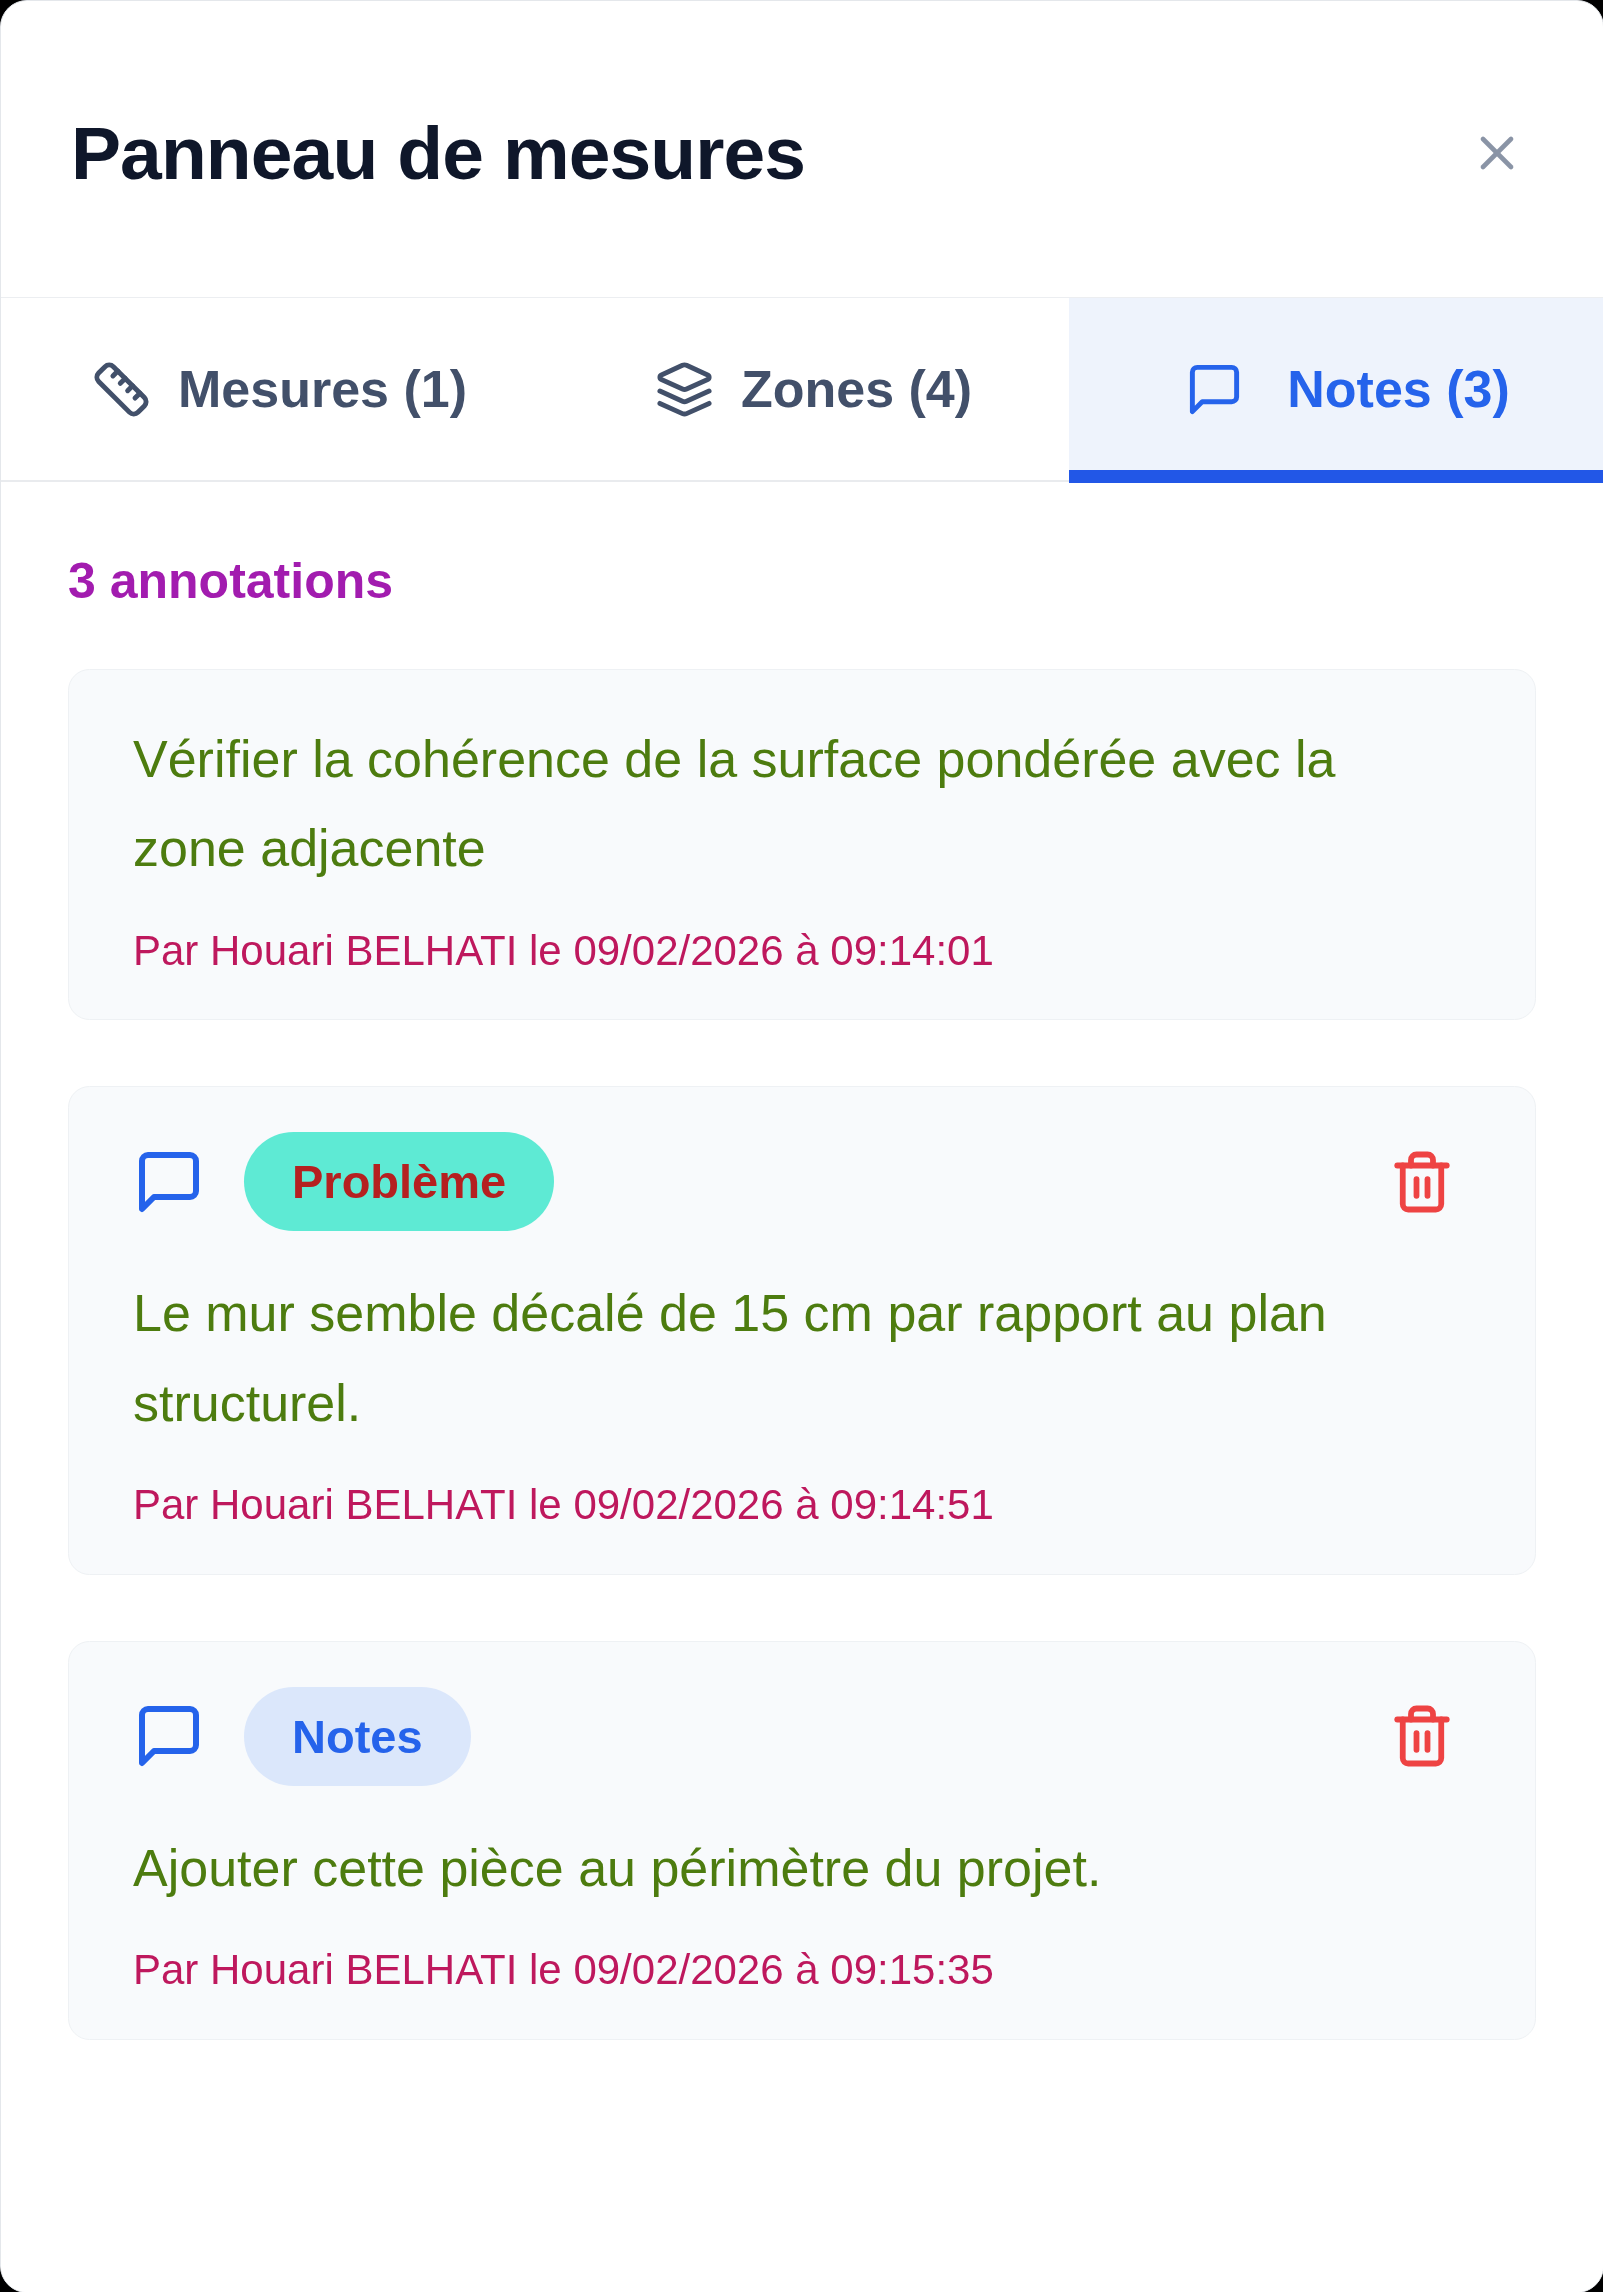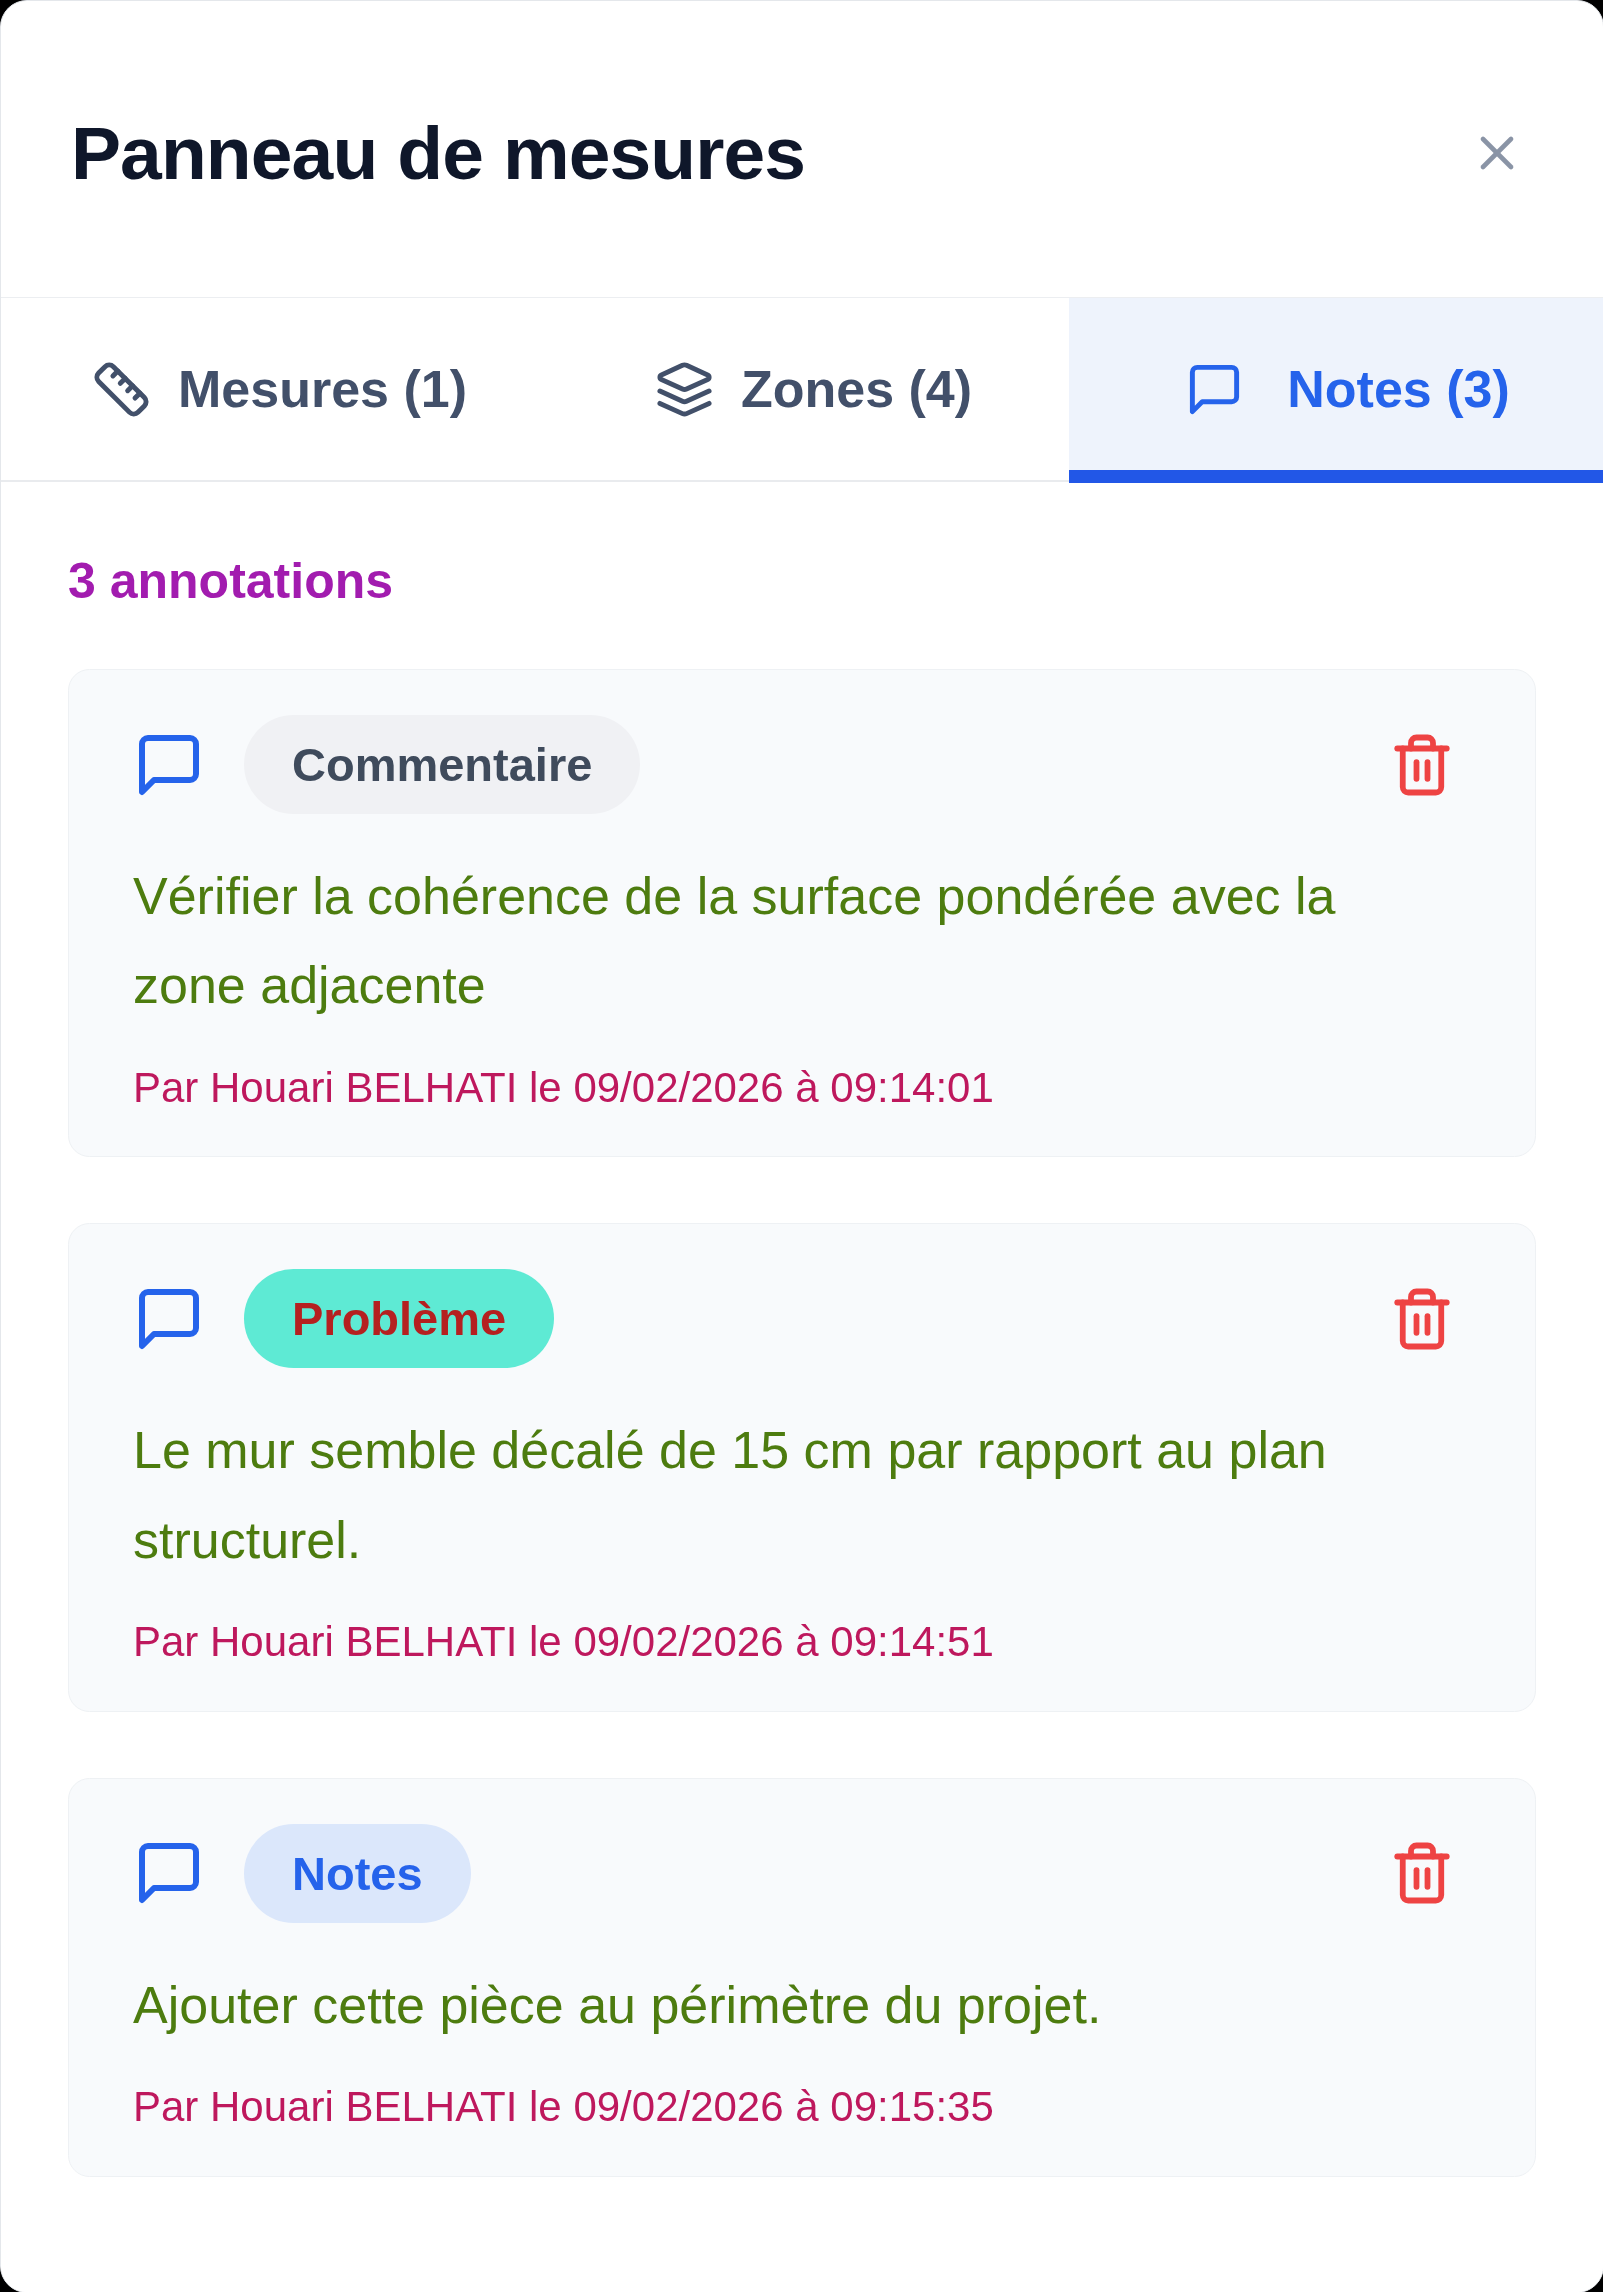--- a/index.html
+++ b/index.html
@@ -143,35 +143,20 @@
           <path d="M21 15a2 2 0 0 1-2 2H7l-4 4V5a2 2 0 0 1 2-2h14a2 2 0 0 1 2 2z"></path>
         </svg>
       <span>Notes (3)</span>
     </button>
   </div>
 
   <div class="content">
     <div class="annotations-count">3 annotations</div>
 
     <div class="note-card">
-      <div class="note-head">
-        <svg class="note-chat-icon" viewBox="0 0 24 24" fill="none" stroke="currentColor" stroke-width="2" stroke-linecap="round" stroke-linejoin="round">
-            <path d="M21 15a2 2 0 0 1-2 2H7l-4 4V5a2 2 0 0 1 2-2h14a2 2 0 0 1 2 2z"></path>
-          </svg>
-        <span class="badge badge--gray" style="background: rgb(240, 241, 244); color: rgb(63, 75, 92);">Commentaire</span>
-        <button class="delete-btn">
-          <svg viewBox="0 0 24 24" fill="none" stroke="currentColor" stroke-width="2.1" stroke-linecap="round" stroke-linejoin="round">
-              <path d="M3 6h18"></path>
-              <path d="M19 6v14a2 2 0 0 1-2 2H7a2 2 0 0 1-2-2V6"></path>
-              <path d="M8 6V4a2 2 0 0 1 2-2h4a2 2 0 0 1 2 2v2"></path>
-              <line x1="10" x2="10" y1="11" y2="17"></line>
-              <line x1="14" x2="14" y1="11" y2="17"></line>
-            </svg>
-        </button>
-      </div>
       <div class="note-text">Vérifier la cohérence de la surface pondérée avec la zone adjacente</div>
       <div class="note-meta">Par Houari BELHATI le 09/02/2026 à 09:14:01</div>
     </div>
 
     <div class="note-card">
       <div class="note-head">
         <svg class="note-chat-icon" viewBox="0 0 24 24" fill="none" stroke="currentColor" stroke-width="2" stroke-linecap="round" stroke-linejoin="round">
             <path d="M21 15a2 2 0 0 1-2 2H7l-4 4V5a2 2 0 0 1 2-2h14a2 2 0 0 1 2 2z"></path>
           </svg>
         <span class="badge badge--red" style="background: #5eead4; color: rgb(181, 32, 32);">Problème</span>

